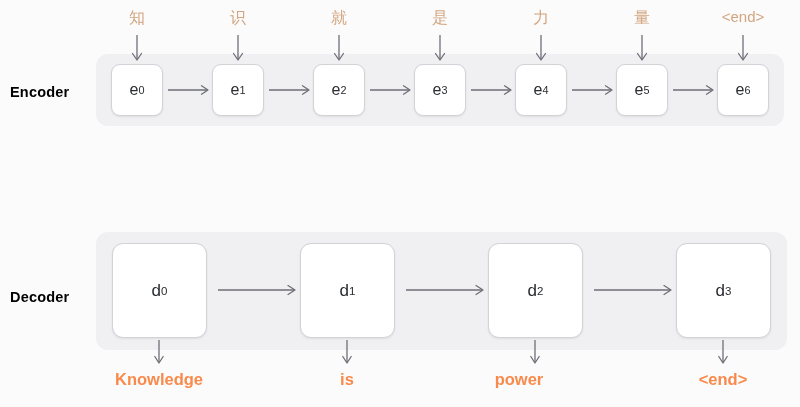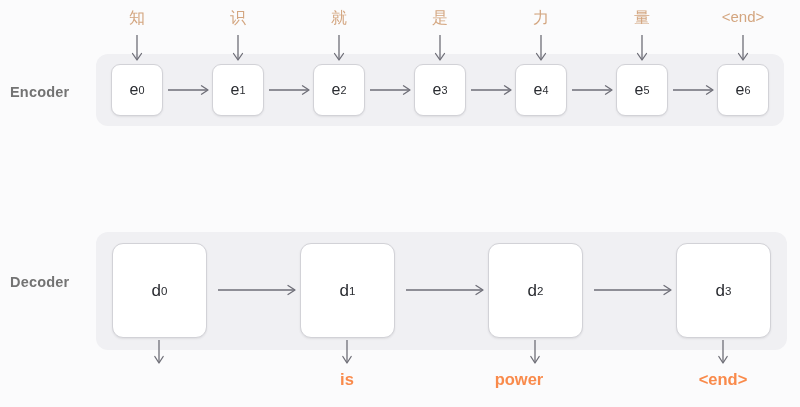--- a/index.html
+++ b/index.html
@@ -19,26 +19,26 @@
     left: 0; top: 0;
     width: 800px;
     height: 407px;
   }
 
   
   .row-label {
     position: absolute;
     font-size: 14.5px;
     font-weight: bold;
-    color: #737373;
+    color: #000000;
     letter-spacing: 0.2px;
     white-space: nowrap;
   }
   #encoder-label { left: 10px; top: 84px; }
-  #decoder-label { left: 10px; top: 274px; }
+  #decoder-label { left: 10px; top: 289px; }
 
   
   .band {
     position: absolute;
     background: #f0f0f3;
     border-radius: 12px;
   }
   #encoder-band {
     left: 96px;  top: 54px;
     width: 688px; height: 72px;
@@ -180,20 +180,21 @@
   </div>
   <div class="cell dec" style="left:488px">
     <span>d</span>
       <span class="sub">2</span>
   </div>
   <div class="cell dec" style="left:676px">
     <span>d</span>
       <span class="sub">3</span>
   </div>
 
+  <div class="out-token" style="left:159px">Knowledge</div>
   <div class="out-token" style="left:347px">is</div>
   <div class="out-token" style="left:519px">power</div>
   <div class="out-token" style="left:723px">&lt;end&gt;</div>
 
   <svg id="arrow-layer" viewBox="0 0 800 407">
 
     <g>
       <line class="arrow-line" x1="137" y1="35" x2="137" y2="59"></line>
       <path class="arrow-head" d="M132.5,53.5 L137,60 L141.5,53.5"></path>
     </g>

